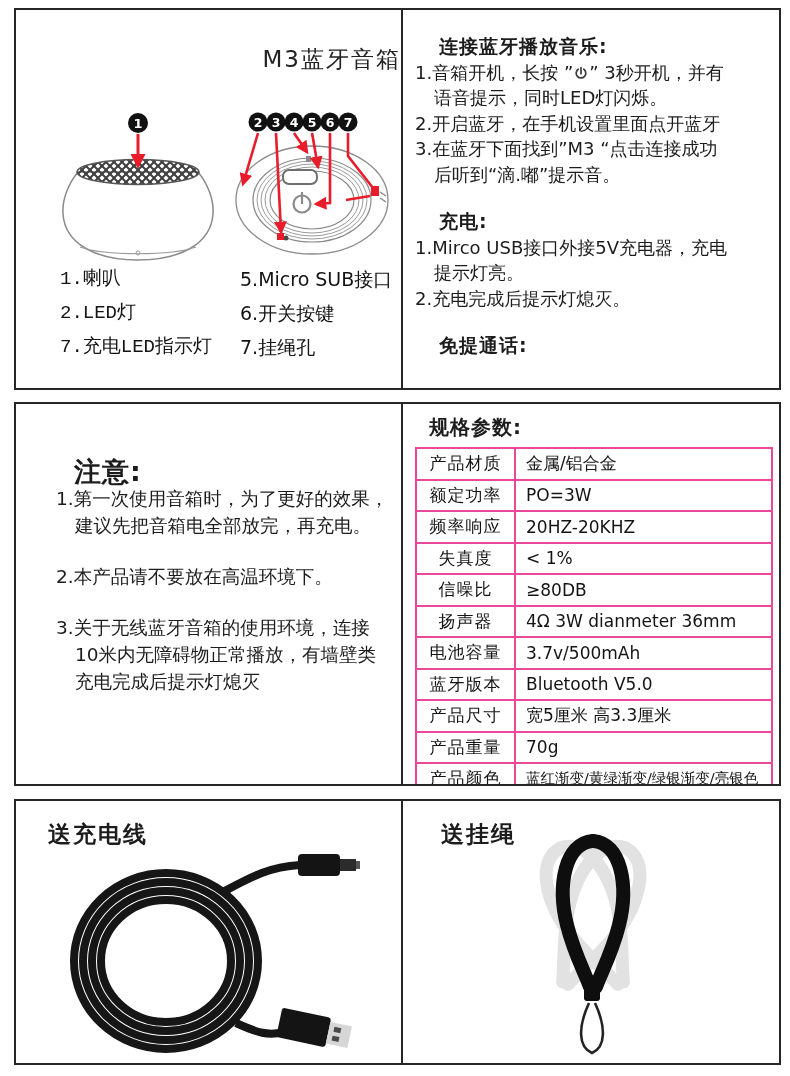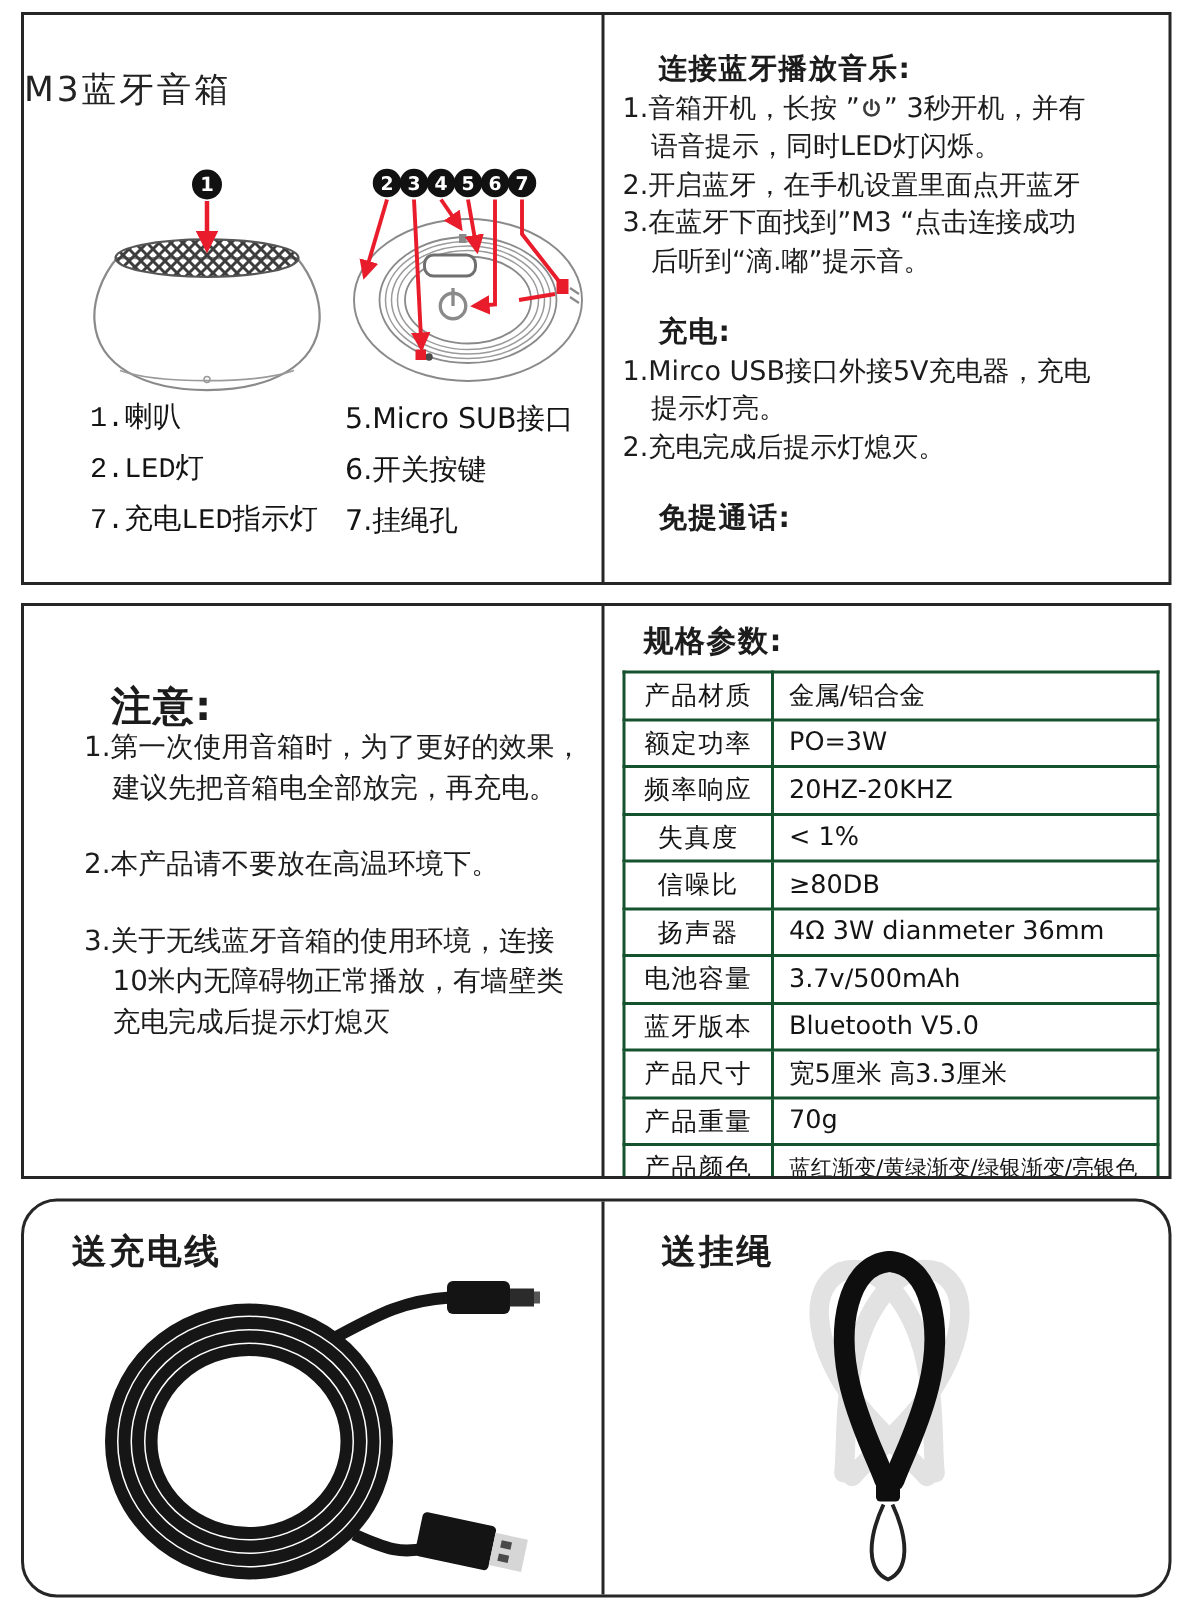--- a/index.html
+++ b/index.html
@@ -4,51 +4,51 @@
 <style>
   html,body{margin:0;padding:0;}
   body{
     width:790px;height:1076px;position:relative;background:#ffffff;
     font-family:"DejaVu Sans","Liberation Sans",sans-serif;color:#1c1c1c;
     overflow:hidden;
   }
   .box{position:absolute;background:#fff;border:2px solid #262626;box-sizing:border-box;}
   #sec1{left:14px;top:8px;width:767px;height:382px;}
   #sec2{left:14px;top:402px;width:767px;height:384px;}
-  #sec3{left:14px;top:799px;width:767px;height:266px;border-radius:24px;}
+  #sec3{left:14px;top:799px;width:767px;height:266px;}
   .vdiv{position:absolute;top:0;bottom:0;left:385px;width:2px;background:#262626;}
   .pane{position:absolute;top:0;bottom:0;overflow:hidden;}
   .pane.left{left:0;width:385px;}
   .pane.right{left:387px;right:0;}
 
   
-  .title{margin-top:34px;text-align:left;font-size:23px;font-weight:500;letter-spacing:2px;color:#222;}
+  .title{margin-top:34px;text-align:right;font-size:23px;font-weight:500;letter-spacing:2px;color:#222;}
   #side-view{position:absolute;left:34px;top:96px;}
   #bottom-view{position:absolute;left:206px;top:94px;}
   .parts{position:absolute;font-size:19px;line-height:34px;white-space:nowrap;color:#141414;}
   .parts.c1{left:44px;top:252px;font-family:Liberation Mono, monospace;}
-  .parts.c2{left:214px;top:252px;}
+  .parts.c2{left:224px;top:252px;}
 
   
   .ins{padding:24px 6px 0 12px;font-size:18px;line-height:25.5px;}
   .ins-h{font-weight:700;font-size:19px;padding-left:24px;letter-spacing:1px;}
   .line{white-space:nowrap;}
   .cont{padding-left:19px;}
   .gap{margin-top:22px;}
 
   
   .notice{padding:0 0 0 40px;font-size:18.5px;line-height:27px;}
   .notice-h{font-weight:700;font-size:27px;margin-top:54px;padding-left:18px;letter-spacing:1px;}
   .n-gap{margin-top:24px;}
   .notice .line{white-space:nowrap;}
 
   
   .specs-h{margin:10px 0 0 26px;font-weight:700;font-size:20px;letter-spacing:1px;}
   table.specs{border-collapse:collapse;margin:6px 0 0 12px;width:358px;table-layout:fixed;}
-  table.specs td{border:2px solid #14532d;height:27.5px;font-size:17px;color:#141414;overflow:hidden;white-space:nowrap;}
+  table.specs td{border:2px solid #ec4899;height:27.5px;font-size:17px;color:#141414;overflow:hidden;white-space:nowrap;}
   td.lbl{width:95px;text-align:center;letter-spacing:1px;}
   td.val{padding-left:10px;}
   td.val.small{font-size:14.5px;letter-spacing:0;margin-left:42px;}
 
   
   .free-h{position:absolute;font-weight:700;font-size:23px;letter-spacing:2px;z-index:2;}
   #cable-h{left:32px;top:18px;}
   #lanyard-h{left:38px;top:18px;}
   .art{position:absolute;left:0;top:0;}
 </style>

